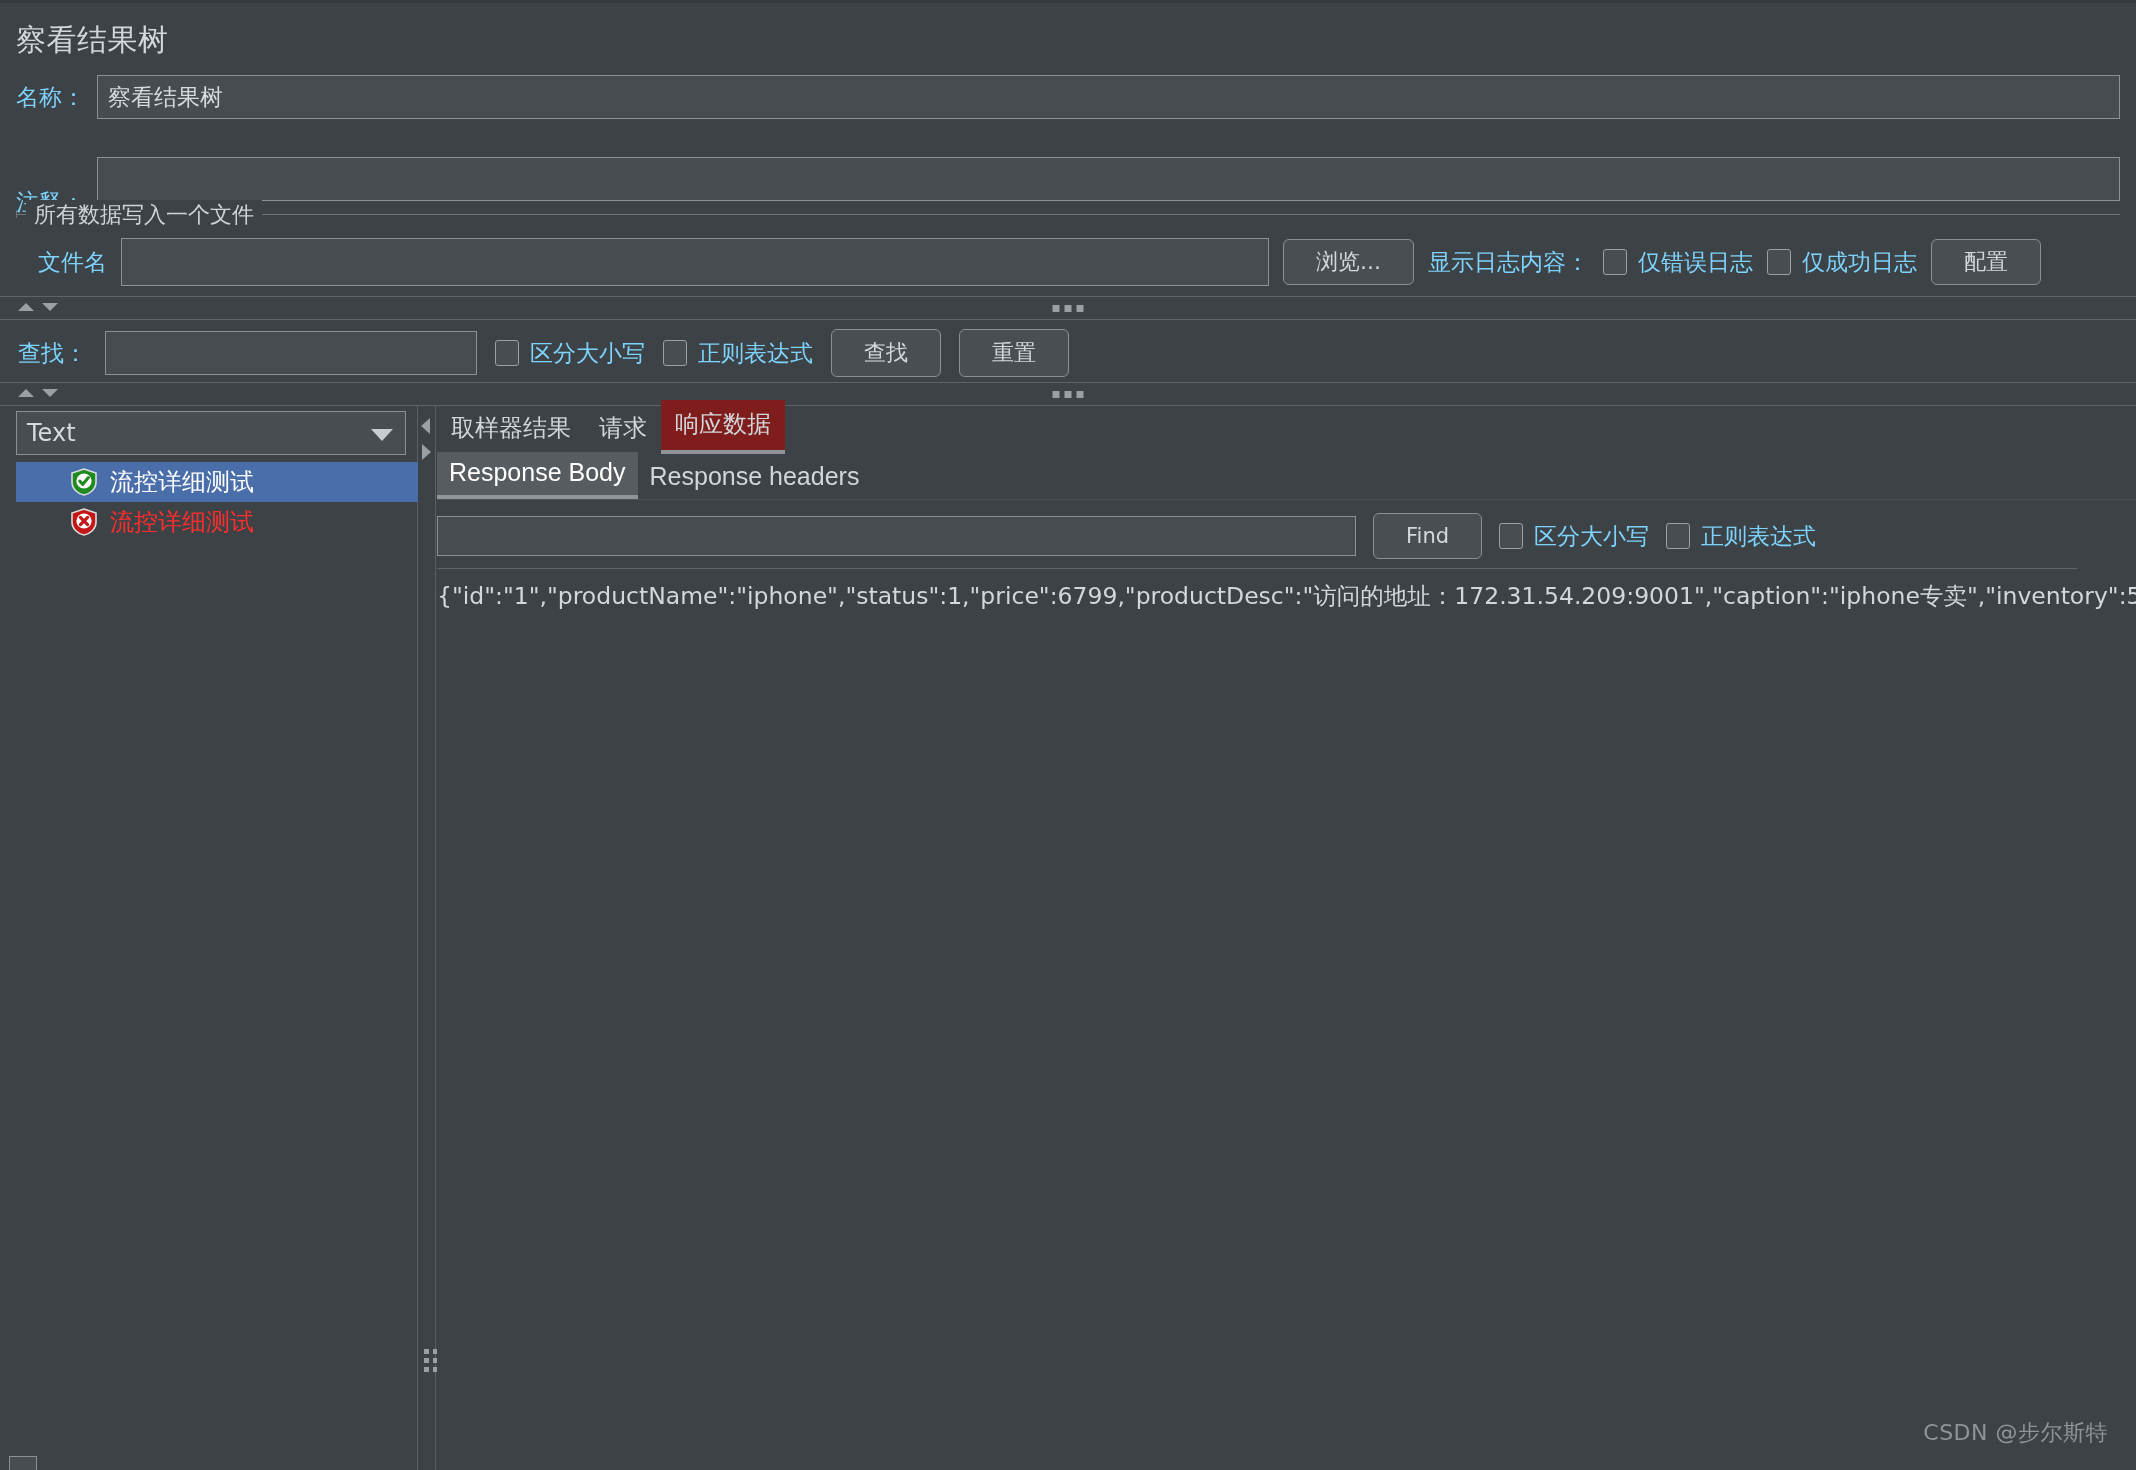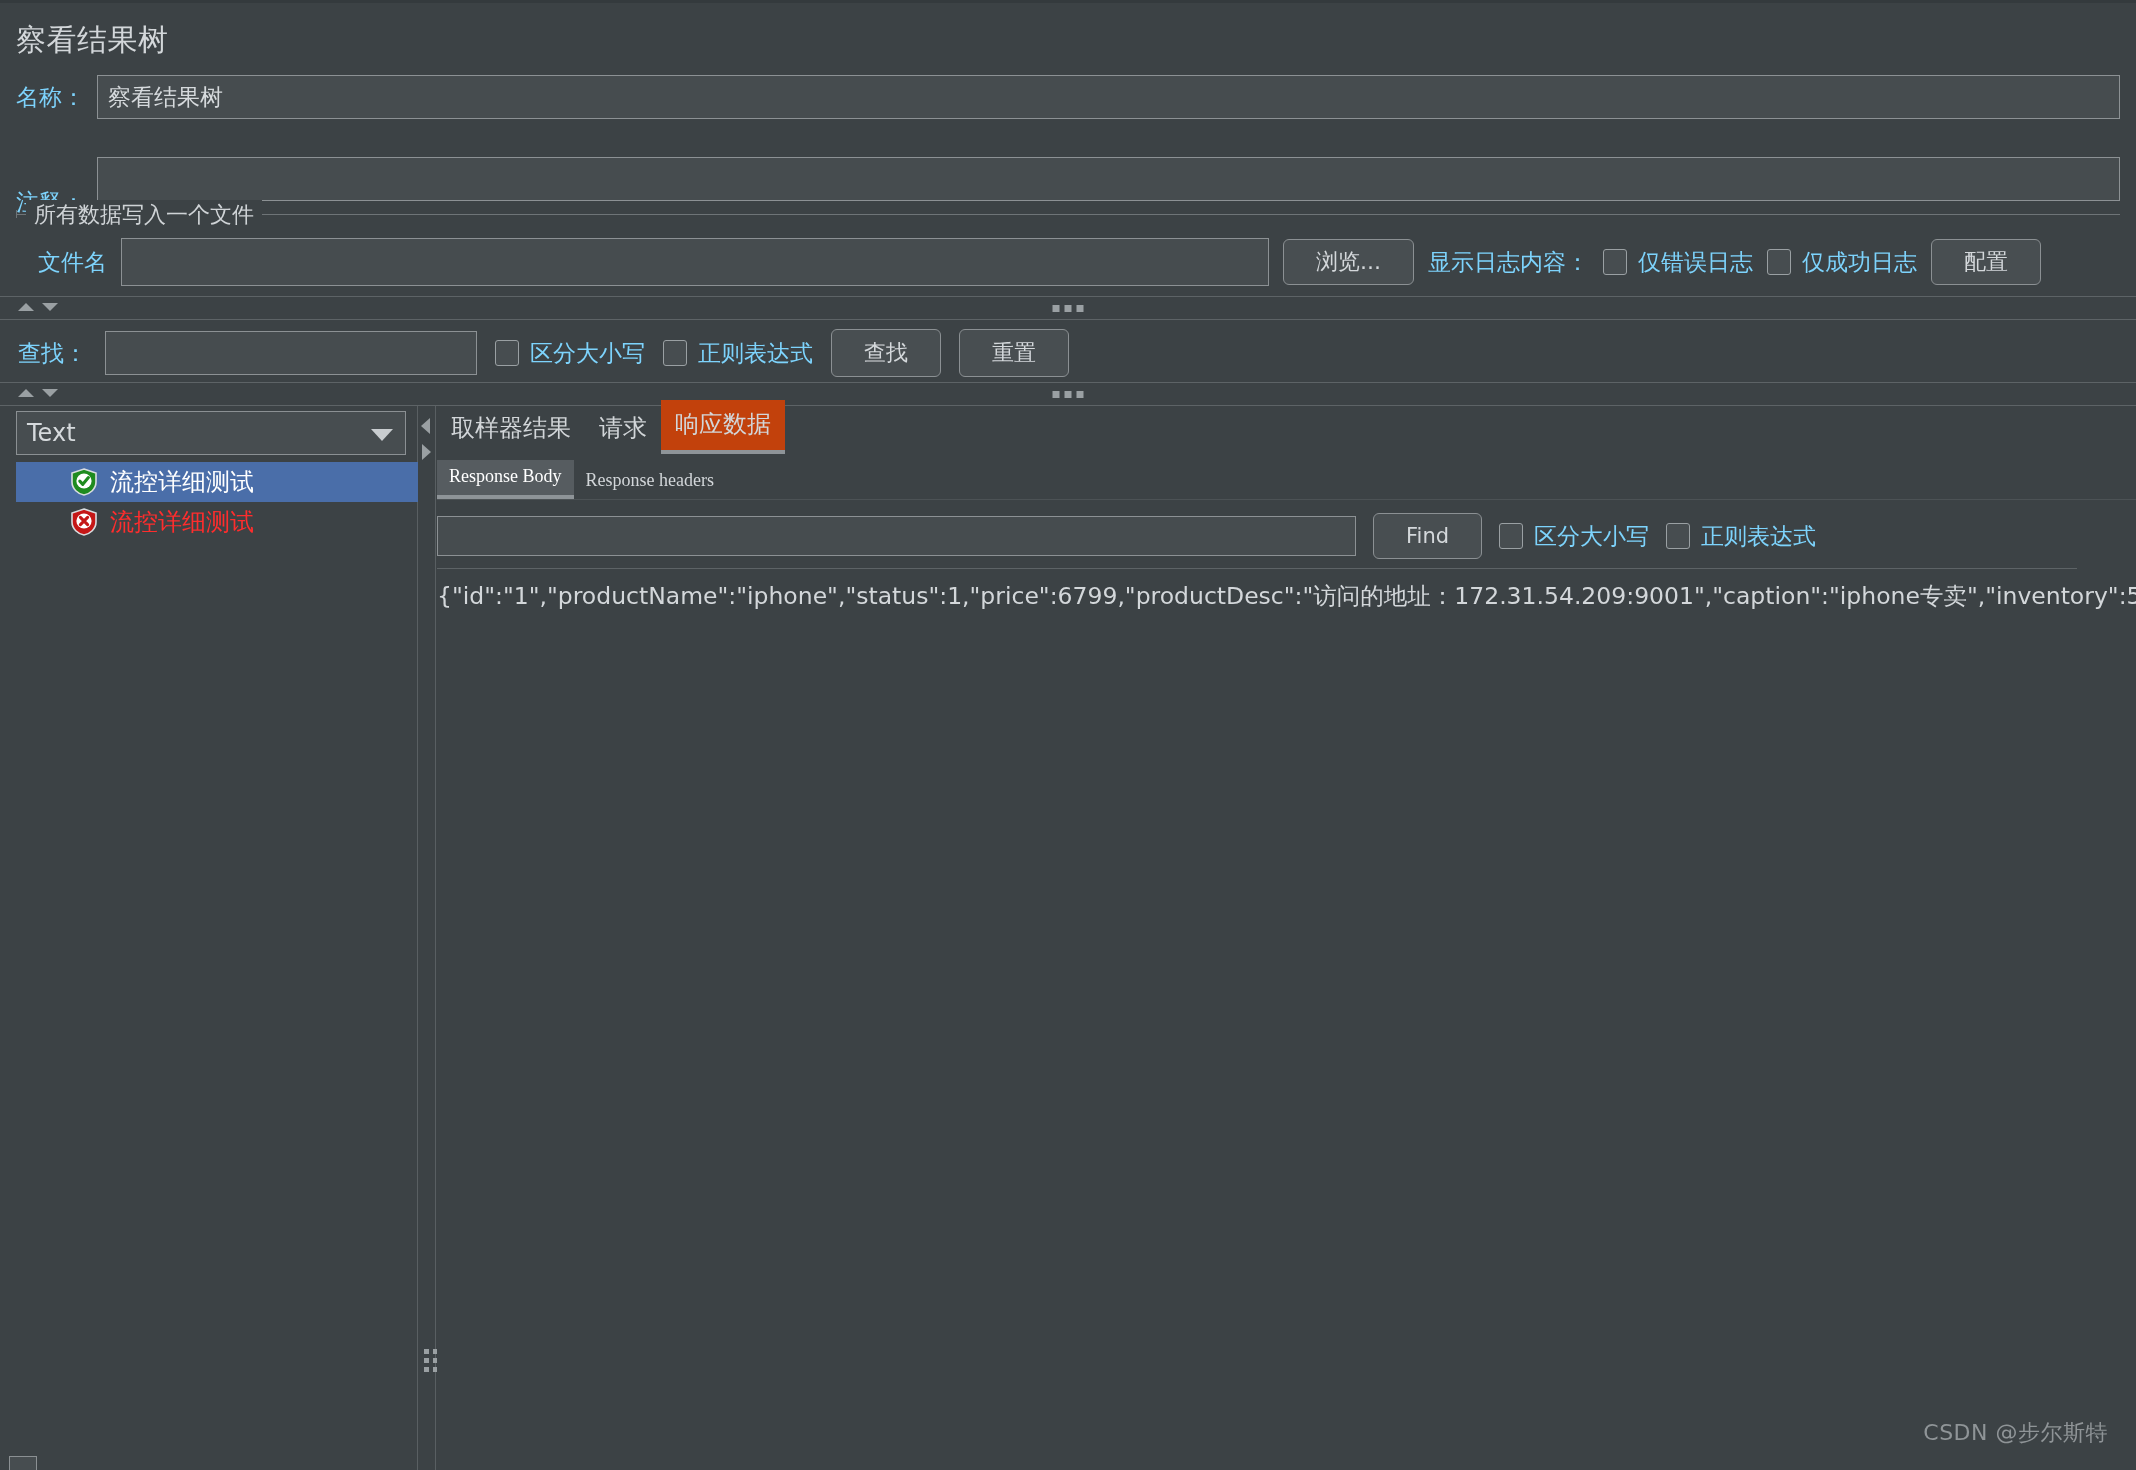--- a/index.html
+++ b/index.html
@@ -172,32 +172,32 @@
   }
   .tabs-outer {
     position: absolute; left: 0; top: 0; width: 1699px; height: 48px;
     display: flex; align-items: flex-end;
   }
   .tab {
     font-size: 24px; color: #d2d6d9;
     padding: 8px 14px 10px 14px;
     cursor: default; white-space: nowrap;
   }
-  .tab.active { background: #c2410c; border-bottom: 4px solid #8e9498; }
+  .tab.active { background: #7f1d1d; border-bottom: 4px solid #8e9498; }
 
   .tabs-inner {
     position: absolute; left: 0; top: 48px; width: 1699px; height: 46px;
     display: flex; align-items: flex-end;
     border-bottom: 1px solid #4c5255;
   }
   .tab2 {
-    font-size: 18px; color: #d2d6d9;
+    font-size: 25px; color: #d2d6d9;
     padding: 6px 12px 8px 12px;
     cursor: default; white-space: nowrap;
-    font-family: Liberation Serif, serif;
+    font-family: Liberation Sans, sans-serif;
   }
   .tab2.active { background: #565c60; border-bottom: 4px solid #8e9498; color: #ffffff; }
 
   .find2row {
     position: absolute; left: 0; top: 106px; width: 1699px; height: 48px;
     display: flex; align-items: center; gap: 17px;
   }
   .find2row .find2-field { flex: 0 0 919px; height: 40px; }
   .find2row .btn { height: 46px; min-width: 72px; font-size: 21px; }
 

